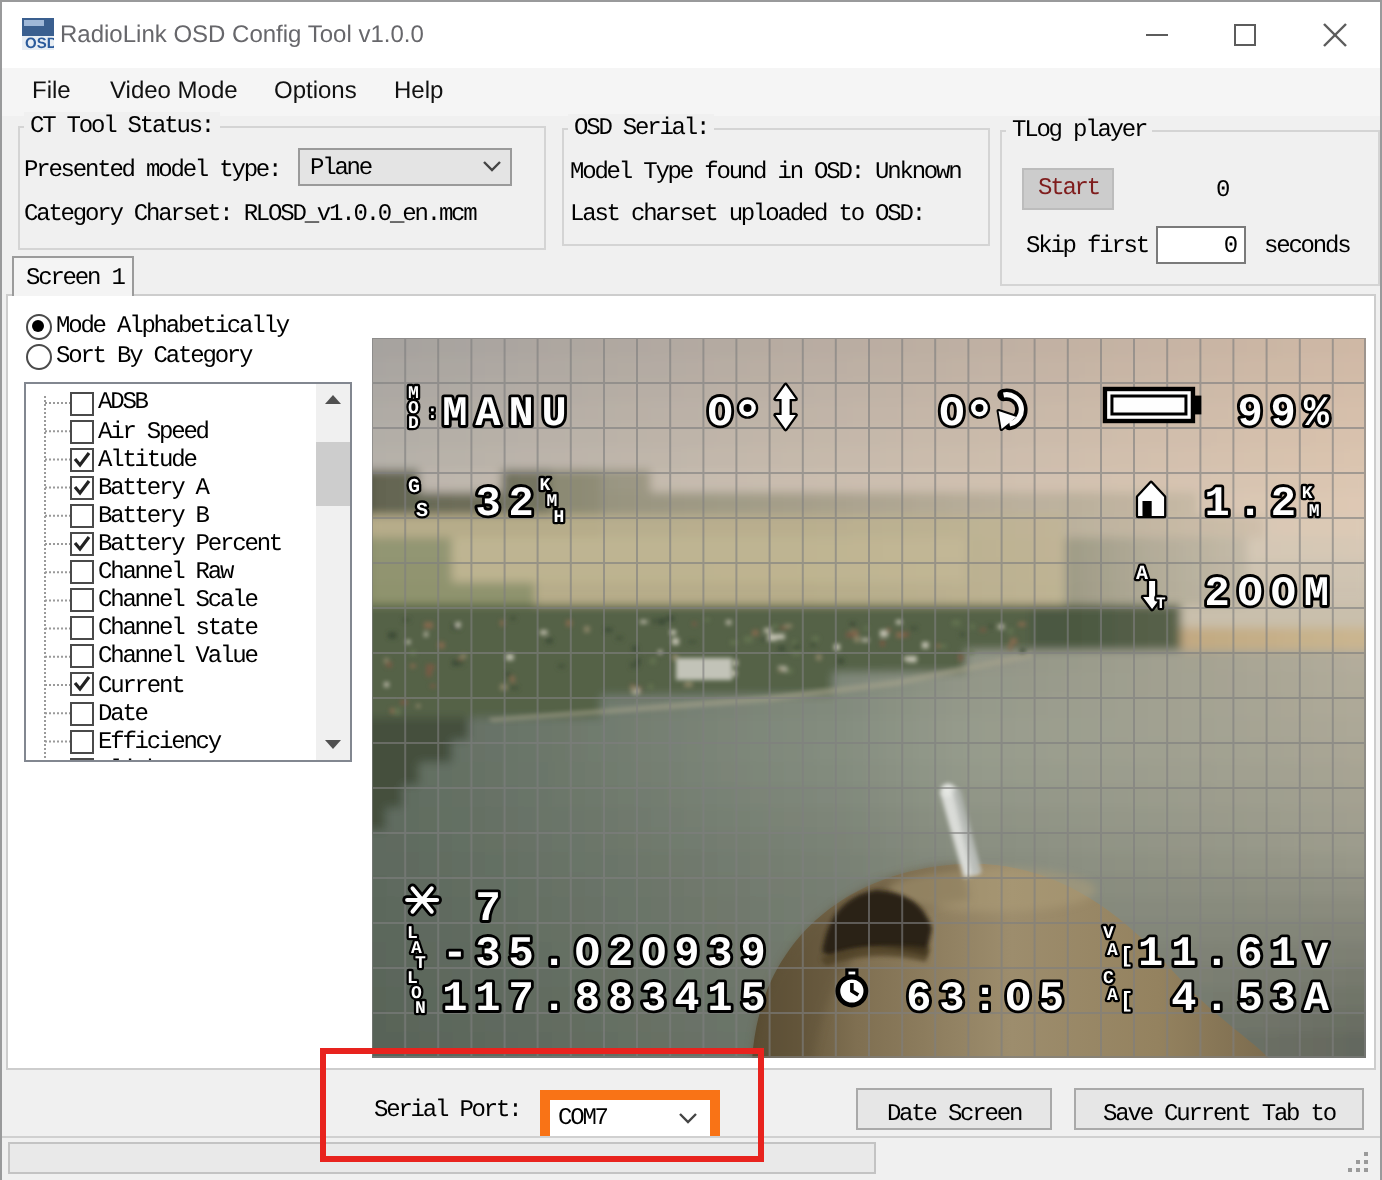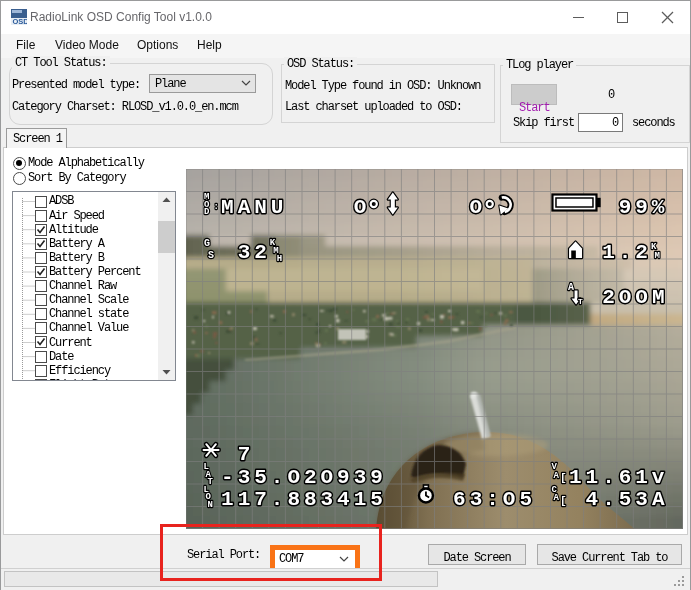--- a/index.html
+++ b/index.html
@@ -41,42 +41,42 @@
     <line x1="112" y1="11" x2="101" y2="22" stroke="#5c5c5c" stroke-width="1.2"></line>
   </svg>
 
   <div class="abs menubar">
     <span style="left:15px">File</span>
     <span style="left:54px">Video Mode</span>
     <span style="left:136px">Options</span>
     <span style="left:196px">Help</span>
   </div>
 
-  <div class="abs gbox" style="left:8px;top:62px;width:262px;height:60px;border-radius:11px;">
+  <div class="abs gbox" style="left:8px;top:62px;width:262px;height:60px;">
     <div class="cap ms">CT Tool Status:</div>
     <div class="abs ms" style="left:2px;top:14px">Presented model type:</div>
     <div class="abs combo" style="left:139px;top:10px;width:105px;height:17px;">
       <span class="ms" style="position:absolute;left:5px;top:2px">Plane</span>
       <svg style="position:absolute;right:4px;top:5px" width="10" height="7">
           <path d="M1 1 L5 5 L9 1" fill="none" stroke="#444" stroke-width="1.2"></path>
         </svg>
     </div>
     <div class="abs ms" style="left:2px;top:36px">Category Charset: RLOSD_v1.0.0_en.mcm</div>
   </div>
 
   <div class="abs gbox" style="left:280px;top:63px;width:212px;height:57px;">
-    <div class="cap ms">OSD Status:</div>
+    <div class="cap ms">OSD Serial:</div>
     <div class="abs ms" style="left:3px;top:14px">Model Type found in OSD: Unknown</div>
     <div class="abs ms" style="left:3px;top:35px">Last charset uploaded to OSD:</div>
   </div>
 
   <div class="abs gbox" style="left:499px;top:64px;width:188px;height:76px;">
     <div class="cap ms">TLog player</div>
     <div class="abs" style="left:10px;top:18px;width:44px;height:19px;background:#cccccc;border:1px solid #bcbcbc;">
-      <span class="ms" style="position:absolute;left:7px;top:16px;color:#a21caf">Start</span>
+      <span class="ms" style="position:absolute;left:7px;top:2px;color:#7f1d1d">Start</span>
     </div>
     <div class="abs ms" style="left:107px;top:22px">0</div>
     <div class="abs ms" style="left:12px;top:50px">Skip first</div>
     <div class="abs" style="left:77px;top:47px;width:43px;height:17px;background:#fff;border:1px solid #7a7a7a;">
       <span class="ms" style="position:absolute;right:4px;top:2px">0</span>
     </div>
     <div class="abs ms" style="left:131px;top:50px">seconds</div>
   </div>
 
   <div class="abs card"></div>

